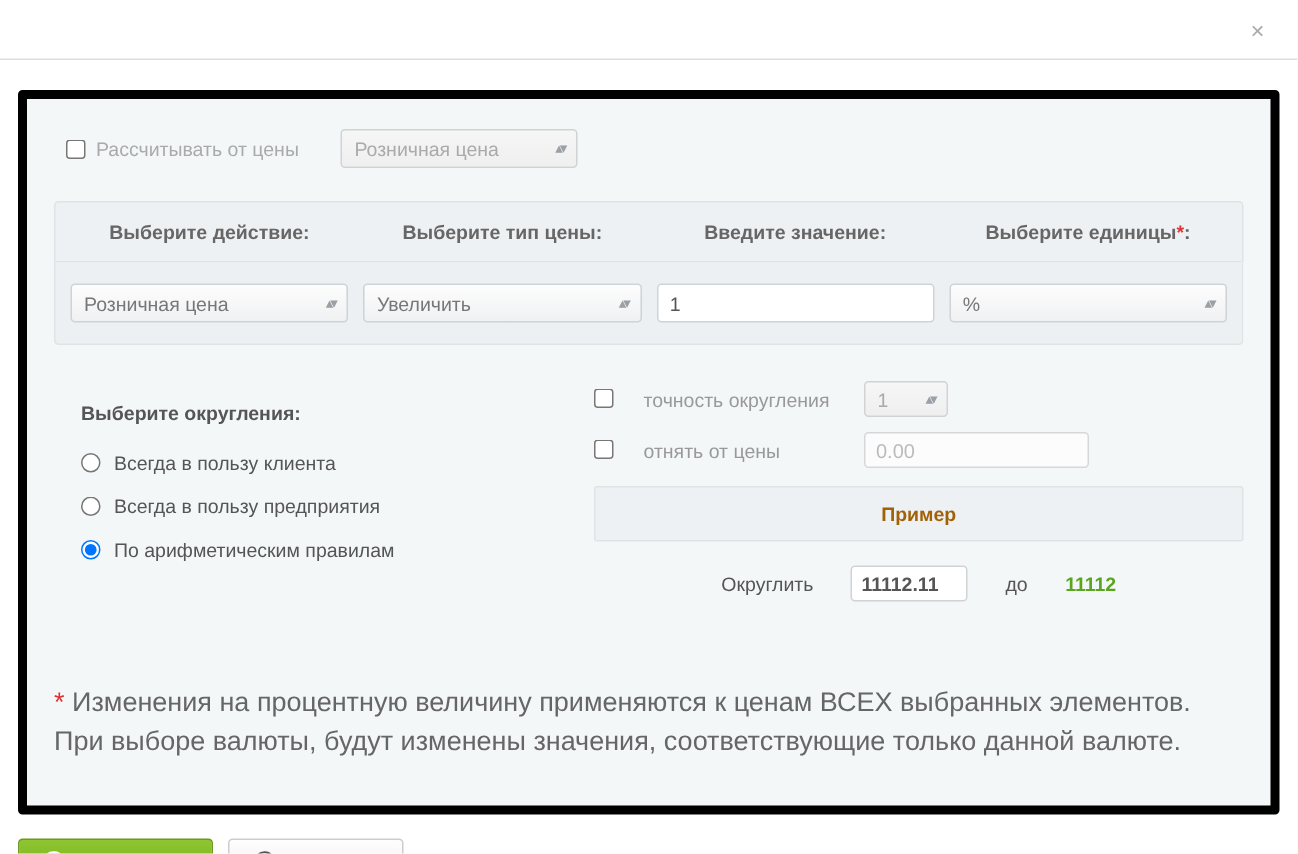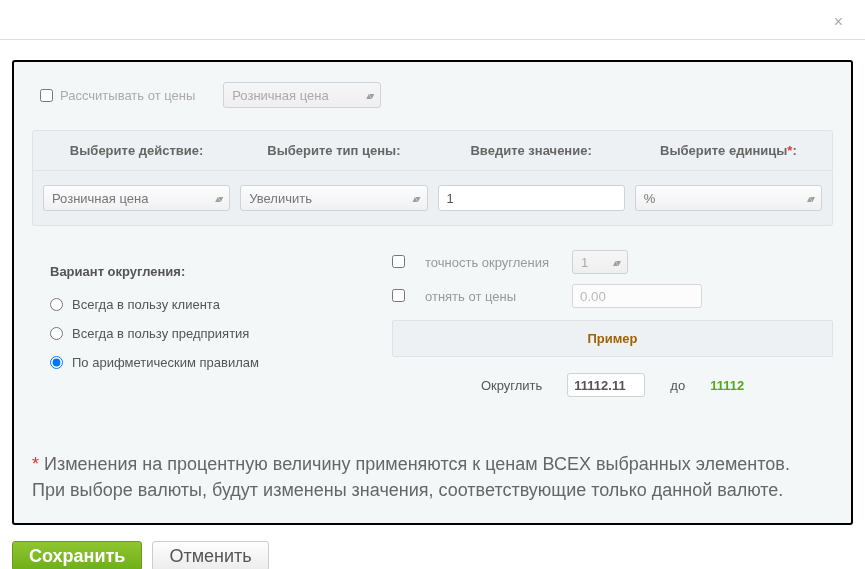--- a/index.html
+++ b/index.html
@@ -22,23 +22,23 @@
       right: 22px;
       top: 14px;
       font-size: 16px;
       color: #aaa;
       cursor: pointer;
       line-height: 1;
     }
     .panel {
       margin: 20px 12px 0 12px;
       background: #f4f7f8;
-      border: 2px solid #000000;
-      border-radius: 3px;
-      padding: 20px 18px 20px 18px;
+      border: 6px solid #000000;
+      border-radius: 3px;
+      padding: 20px 18px 30px 18px;
     }
     
     .row-top {
       display: flex;
       align-items: center;
       gap: 28px;
       margin-bottom: 22px;
     }
     .chk-label {
       display: flex;
@@ -139,21 +139,21 @@
       align-items: center;
       margin-bottom: 10px;
     }
     .opt-row .chk { display: flex; gap: 20px; align-items: flex-start; color: #999; }
     .small-select {
       min-width: 56px;
       width: 56px;
       height: 24px;
     }
     .input-disabled {
-      width: 130px;
+      width: 150px;
       height: 24px;
       border: 1px solid #d5d8da;
       border-radius: 3px;
       padding: 0 7px;
       color: #bbb;
       background: #fcfcfc;
     }
     .example-head {
       background: #eef1f3;
       border: 1px solid #e0e3e5;
@@ -254,21 +254,21 @@
     </div>
     <input class="input-text" type="text" value="1" style="">
     <div class="select-like">
       <span>%</span>
       <span class="caret">▴▾</span>
     </div>
   </div>
 
   <div class="lower">
     <div class="rounding-left">
-      <h4>Вариант округления:</h4>
+      <h4>Выберите округления:</h4>
       <label class="radio-row">
         <input type="radio" name="rnd" style="">
         <span>Всегда в пользу клиента</span>
       </label>
       <label class="radio-row">
         <input type="radio" name="rnd" style="">
         <span>Всегда в пользу предприятия</span>
       </label>
       <label class="radio-row">
         <input type="radio" name="rnd" checked="" style="">

